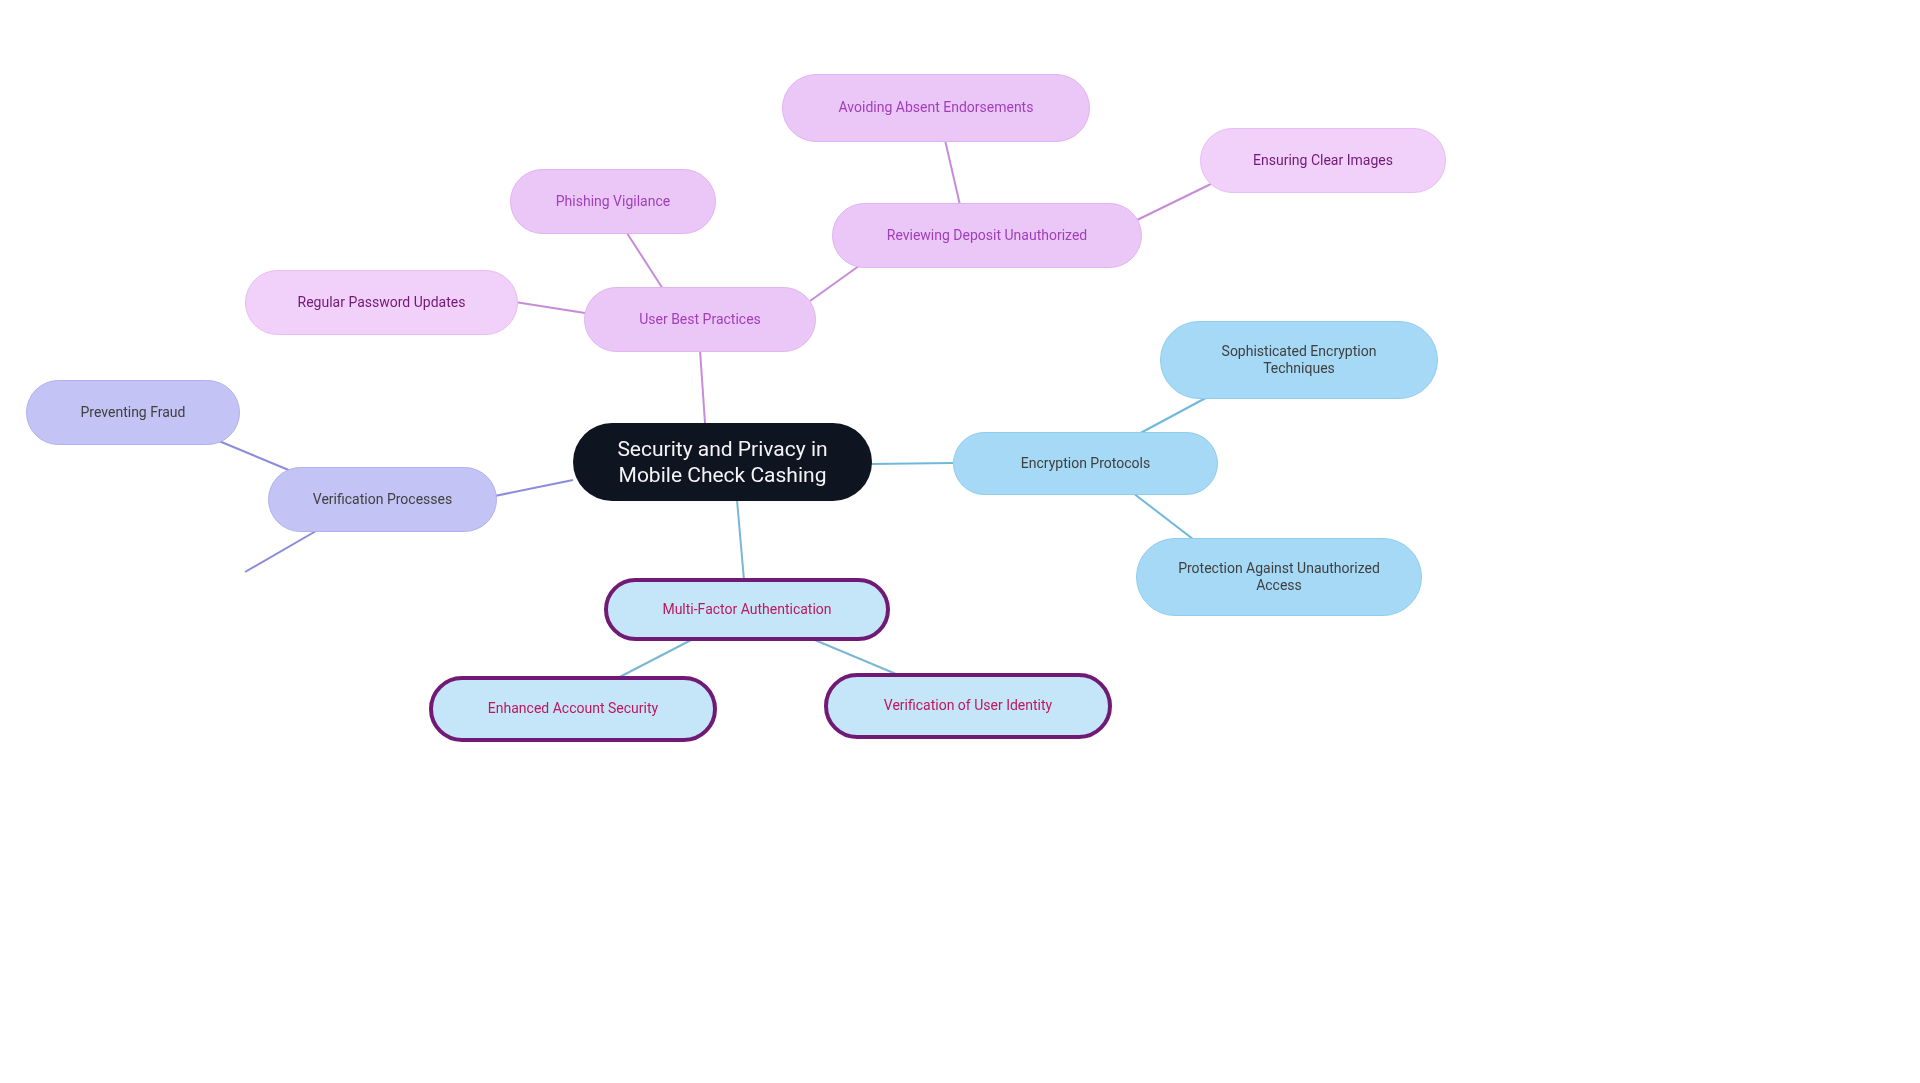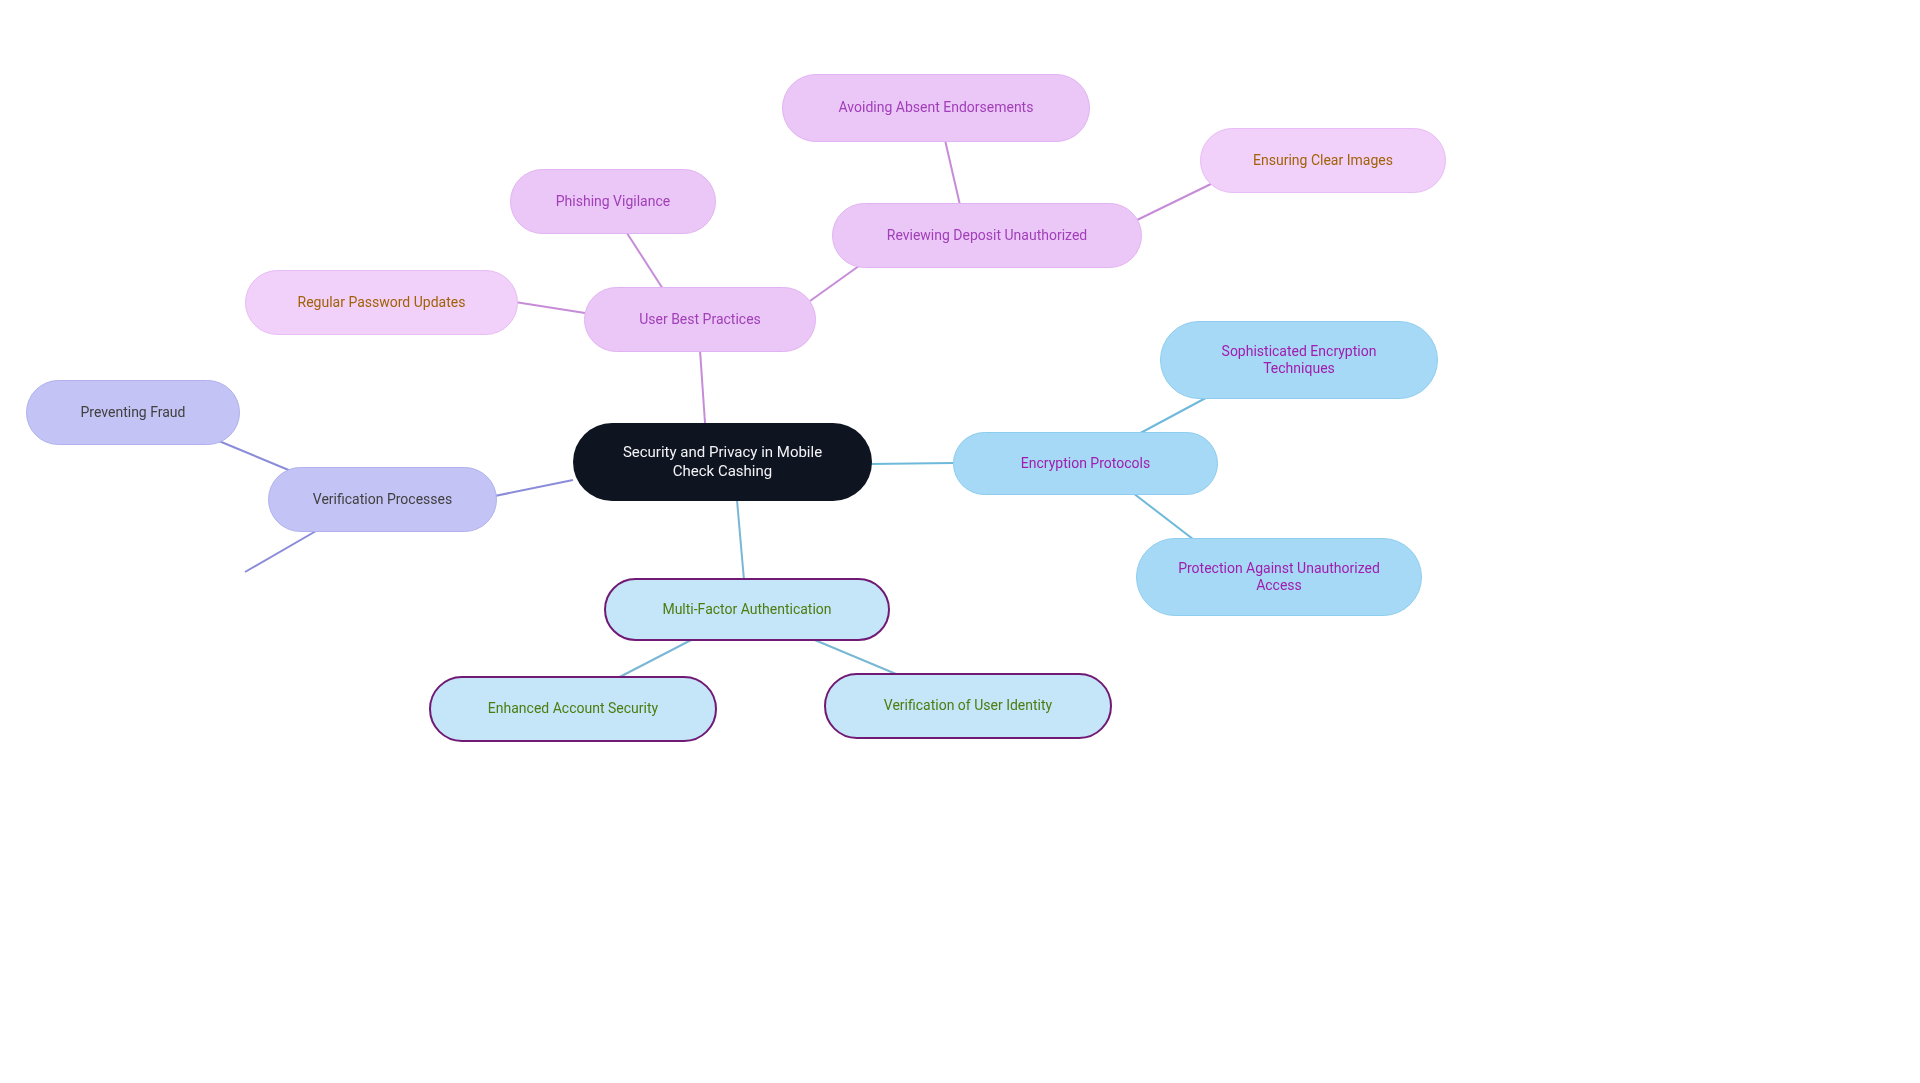--- a/index.html
+++ b/index.html
@@ -15,27 +15,27 @@
     border-radius: 40px;
     font-size: 14px;
     line-height: 1.25;
     padding: 16px 28px;
     white-space: normal;
   }
   .node.center {
     background: #0e1420;
     color: #f4f4f6;
     border: none;
-    font-size: 15px;
+    font-size: 21px;
   }
-  .node.blue-a { background: #a5d9f5; border: 1px solid #8fcdee; color: #a21caf; }
-  .node.blue-b { background: #c5e5f9; border: 2px solid #701a75; color: #4d7c0f; }
+  .node.blue-a { background: #a5d9f5; border: 1px solid #8fcdee; color: #404040; }
+  .node.blue-b { background: #c5e5f9; border: 4px solid #701a75; color: #be185d; }
   .node.purple-a { background: #c3c4f5; border: 1px solid #b0b1ee; color: #404040; }
   .node.pink-a { background: #ebc7f7; border: 1px solid #e2b3f2; color: #a03fb8; }
-  .node.pink-b { background: #f1d0fa; border: 1px solid #e8bcf5; color: #a16207; }
+  .node.pink-b { background: #f1d0fa; border: 1px solid #e8bcf5; color: #701a75; }
 </style>
 </head>
 <body>
 <div class="canvas">
 
 <svg class="edges" viewBox="0 0 1920 1083">
 
   <line x1="870" y1="464" x2="953" y2="463" stroke="#6eb9db" stroke-width="2"></line>
 
   <line x1="1120" y1="444" x2="1215" y2="393" stroke="#6eb9db" stroke-width="2"></line>

